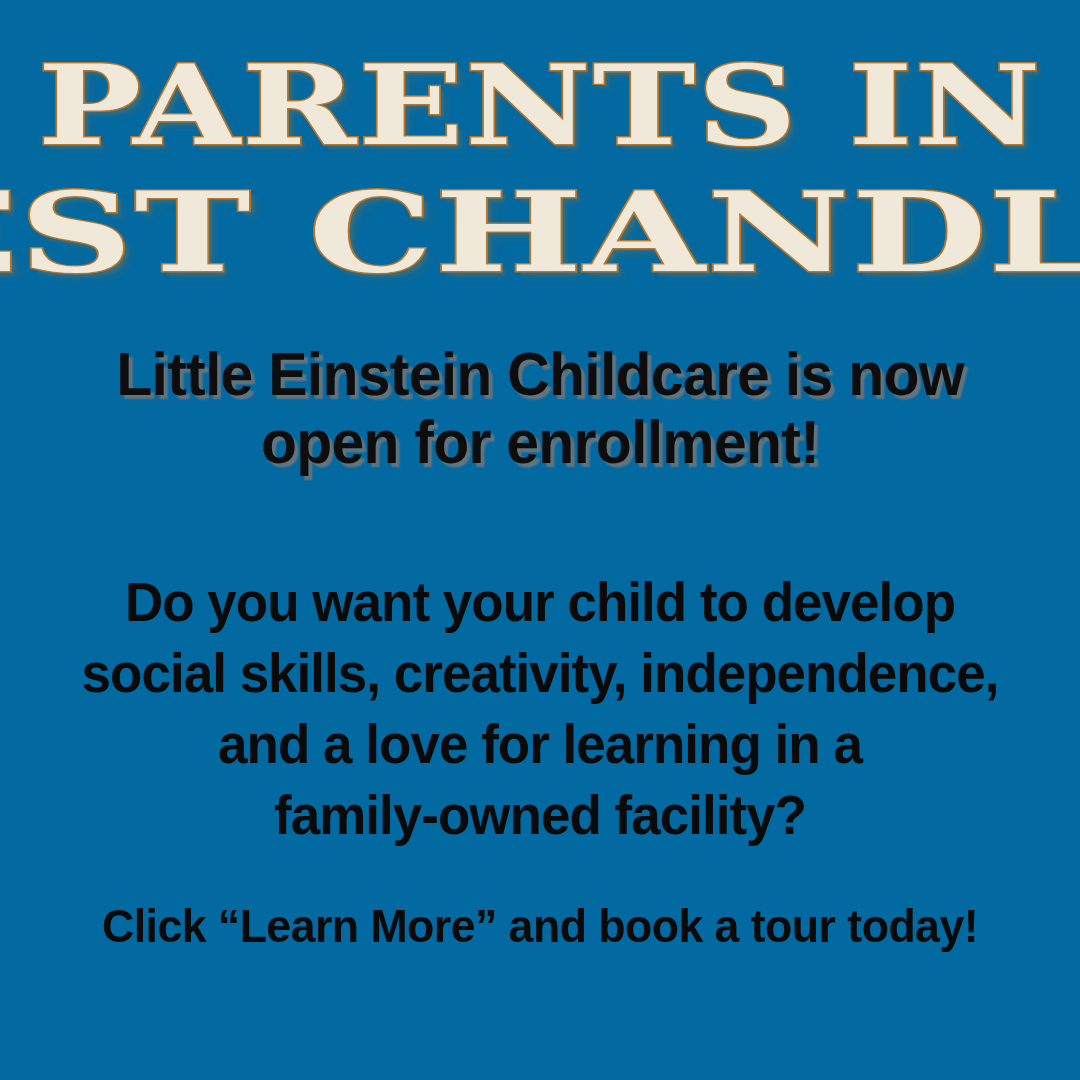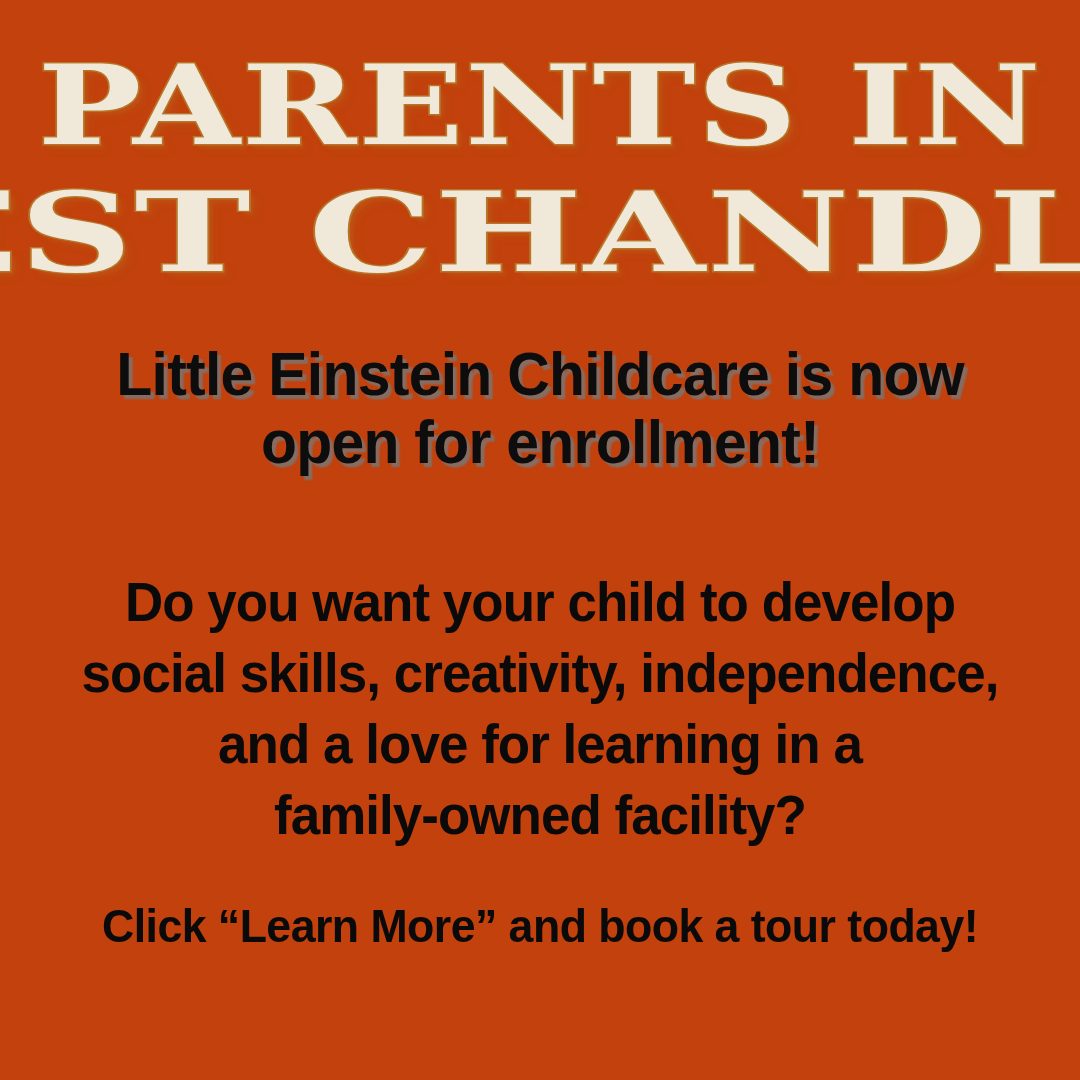--- a/index.html
+++ b/index.html
@@ -11,21 +11,21 @@
     height: 1080px;
     background: #ffffff;
     font-family: "Liberation Sans", sans-serif;
     overflow: hidden;
   }
 
   .poster {
     position: relative;
     width: 1080px;
     height: 1080px;
-    background: #c2410c;
+    background: #0369a1;
     box-sizing: border-box;
   }
 
   
   .headline {
     position: absolute;
     top: 56px;
     left: 0;
     width: 1080px;
     text-align: center;

